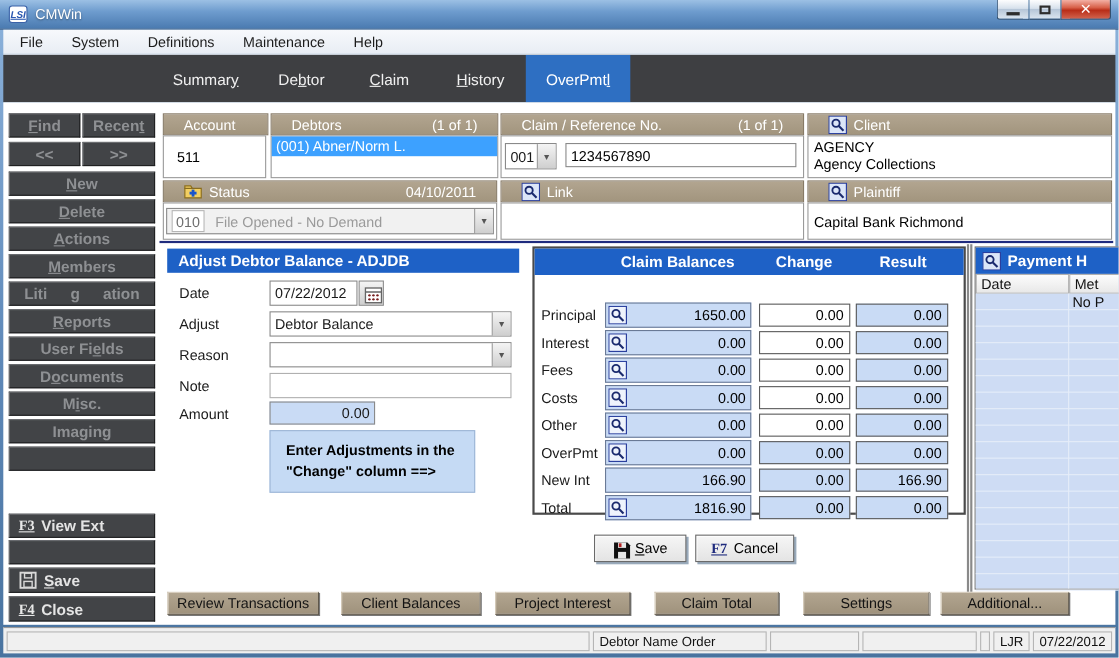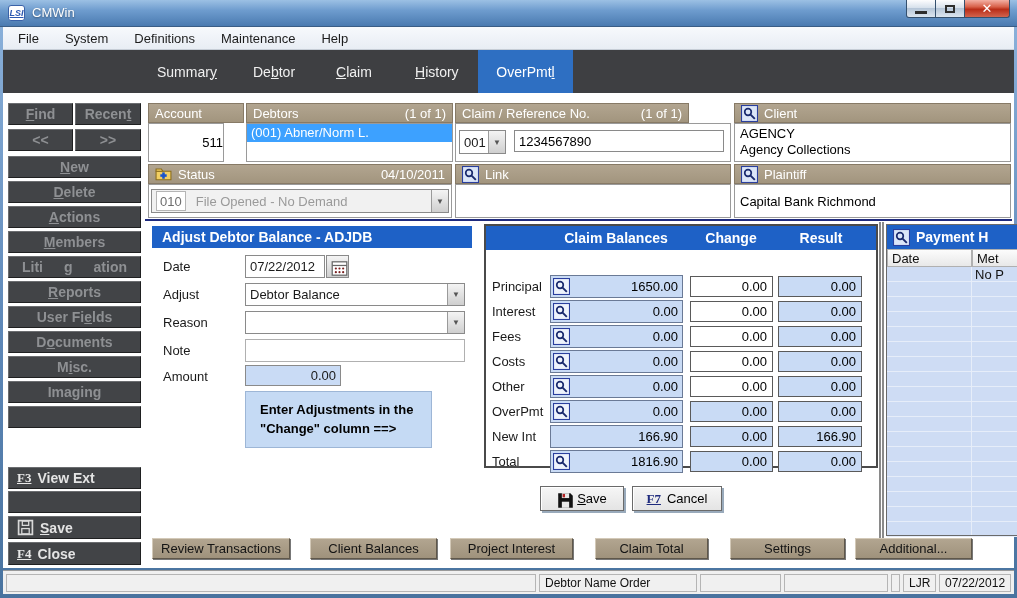--- a/index.html
+++ b/index.html
@@ -52,21 +52,21 @@
   .sbtn.half-r { left:75px; width:66px; }
   .sbtn.lit { color:#e4e4e4; }
   .sbtn .k { text-decoration:underline; }
   .fkey { font-family:"Liberation Serif","DejaVu Serif",serif; font-weight:bold;
     text-decoration:underline; margin-right:6px; font-size:13px; }
   .sbtn.lit .fkey { color:#e8e8e8; }
   .sbtn.lit.left { justify-content:flex-start; padding-left:8px; }
 
   
   .tanhdr { position:absolute; height:20px; background:linear-gradient(180deg,#b2a590 0%,#a2957e 100%);
-    border:1px solid #877a66; color:#fff; display:flex; align-items:center; padding:0 6px; font-size:13px; }
+    border:1px solid #877a66; color:#fff; display:flex; align-items:center; padding:0 18px; font-size:13px; }
   .tanhdr .spacer { flex:1; }
   .panelbody { position:absolute; background:#fff; border:1px solid #9a9a9a; }
   .zi { display:inline-block; width:17px; height:17px; line-height:0; flex:none; }
   .zi svg { width:17px; height:17px; }
   .hdr-icon { margin-right:6px; display:inline-flex; }
 
   .sel-row { height:18px; background:#3da1ff; color:#fff; padding:1px 4px; }
   .field { background:#fff; border:1px solid #8a8a8a; color:#1a1a1a; display:flex; align-items:center; padding:0 4px; }
   .combo-arrow { width:17px; height:100%; margin-left:auto; margin-right:-4px;
     background:linear-gradient(180deg,#f4f4f4,#cfcfcf); border-left:1px solid #9a9a9a;
@@ -269,34 +269,34 @@
     <span><span></span><span class="k">S</span><span>ave</span></span>
   </div>
   <div class="sbtn lit left" style="top:542px; height:23px;">
       <span class="fkey">F4</span>
       <span>Close</span>
     </div>
 
   <div class="tanhdr" style="left:148px; top:103px; width:96px;">
       <span>Account</span>
     </div>
-  <div class="panelbody" style="left:148px; top:123px; width:76px; height:39px; display:flex; align-items:center; justify-content:flex-end;">
+  <div class="panelbody" style="left:148px; top:123px; width:94px; height:39px; display:flex; align-items:center; justify-content:flex-start;padding-left:12px;">
       <span>511</span>
     </div>
 
   <div class="tanhdr" style="left:246px; top:103px; width:207px;">
       <span>Debtors</span>
       <span class="spacer"></span>
       <span>(1 of 1)</span>
     </div>
   <div class="panelbody" style="left:246px; top:123px; width:207px; height:39px;">
     <div class="sel-row">(001) Abner/Norm L.</div>
   </div>
 
-  <div class="tanhdr" style="left:455px; top:103px; width:234px;">
+  <div class="tanhdr" style="left:455px; top:103px; width:276px;">
       <span>Claim / Reference No.</span>
       <span class="spacer"></span>
       <span>(1 of 1)</span>
     </div>
   <div class="panelbody" style="left:455px; top:123px; width:276px; height:39px;">
     <div class="field" style="position:absolute; left:3px; top:6px; width:47px; height:24px;">
       <span>001</span>
       <span class="combo-arrow">▼</span>
     </div>
     <input class="plain" style="position: absolute; left: 58px; top: 6px; width: 210px;" value="1234567890">

